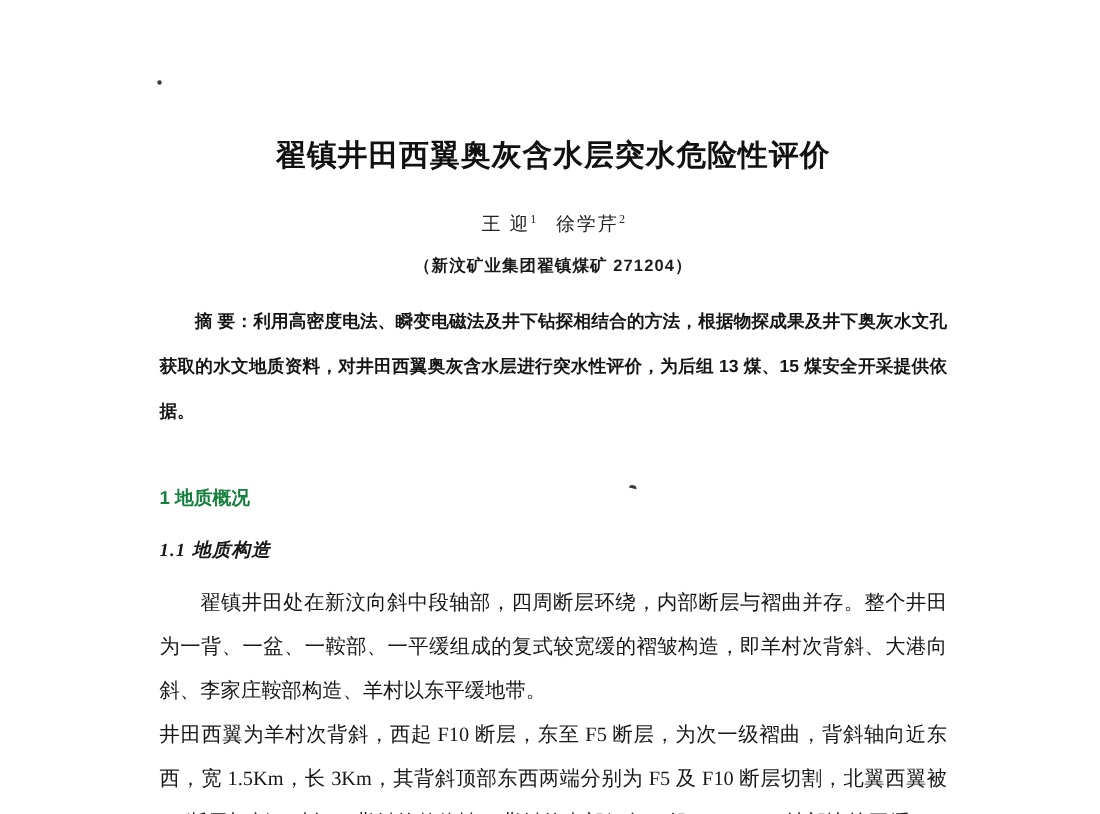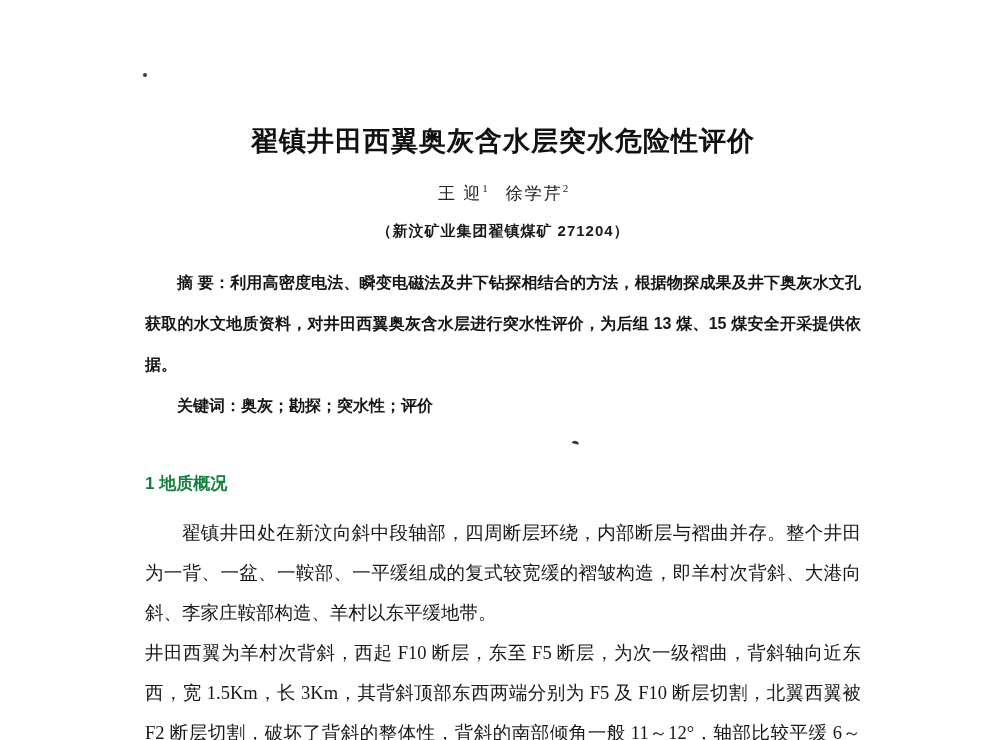--- a/index.html
+++ b/index.html
@@ -25,21 +25,21 @@
   .title {
     margin: 123px 0 0 0;
     text-align: center;
     font-family: "Liberation Sans", sans-serif;
     font-weight: bold;
     font-size: 27px;
     letter-spacing: 1px;
     color: #111;
   }
   .authors {
-    margin-top: 23px;
+    margin-top: 33px;
     text-align: center;
     font-size: 17px;
     color: #222;
     letter-spacing: 2px;
   }
   .authors sup {
     font-size: 11px;
     letter-spacing: 0;
   }
   .author-gap {
@@ -137,23 +137,23 @@
     <h1 class="title">翟镇井田西翼奥灰含水层突水危险性评价</h1>
 
     <div class="authors">
       <span>王 迎</span><sup>1</sup><span class="author-gap"></span><span>徐学芹</span><sup>2</sup>
     </div>
 
     <div class="affiliation">（新汶矿业集团翟镇煤矿  271204）</div>
 
     <p class="abstract"><span>摘  要：</span><span>利用高密度电法、瞬变电磁法及井下钻探相结合的方法，根据物探成果及井下奥灰水文孔获取的水文地质资料，对井田西翼奥灰含水层进行突水性评价，为后组 13 煤、15 煤安全开采提供依据。</span></p>
 
-    <p class="keywords"><span>关键词：</span><span>奥灰；勘探；突水性；评价</span></p>
 
     <h2 class="sec">1 地质概况</h2>
 
+    <h3 class="subsec">1.1 地质构造</h3>
 
     <p class="body indent">翟镇井田处在新汶向斜中段轴部，四周断层环绕，内部断层与褶曲并存。整个井田为一背、一盆、一鞍部、一平缓组成的复式较宽缓的褶皱构造，即羊村次背斜、大港向斜、李家庄鞍部构造、羊村以东平缓地带。</p>
 
     <p class="body noindent">井田西翼为羊村次背斜，西起 F10 断层，东至 F5 断层，为次一级褶曲，背斜轴向近东西，宽 1.5Km，长 3Km，其背斜顶部东西两端分别为 F5 及 F10 断层切割，北翼西翼被 F2 断层切割，破坏了背斜的整体性，背斜的南部倾角一般 11～12°，轴部比较平缓 6～10°，北翼靠</p>
 
   </div>
 </div>
 
 </body></html>

